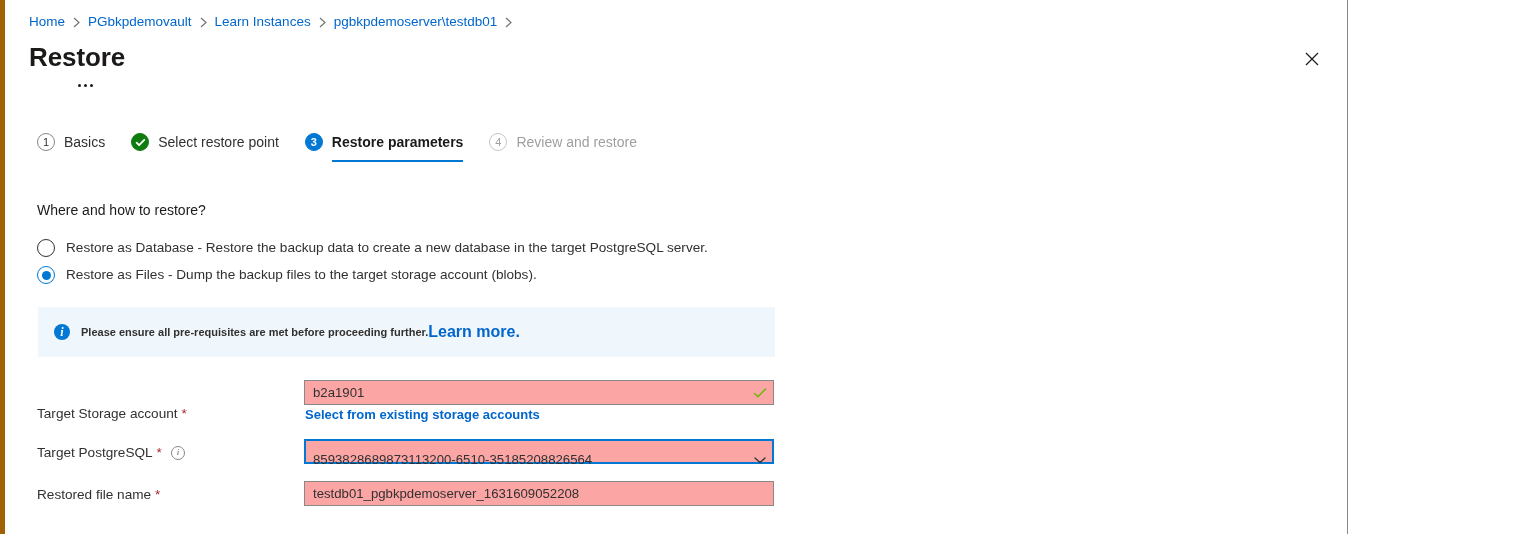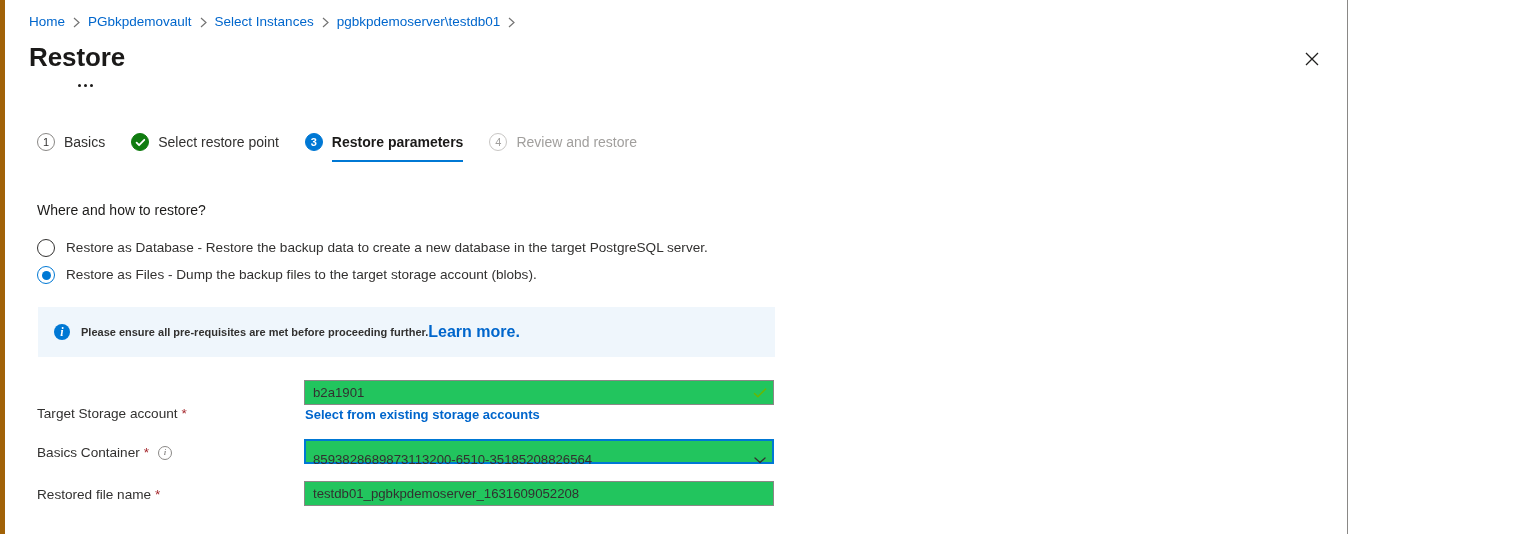--- a/index.html
+++ b/index.html
@@ -266,21 +266,21 @@
     margin-left: 9px;
     cursor: pointer;
     line-height: 1;
   }
   .txtbox {
     position: absolute;
     left: 299px;
     width: 470px;
     height: 25px;
     border: 1px solid #8a8886;
-    background: #22c55e;
+    background: #fca5a5;
     display: flex;
     align-items: center;
     padding: 0 6px 0 8px;
     font-size: 13.2px;
     color: #323130;
   }
   .txtbox .val {
     flex: 1 1 auto;
     overflow: hidden;
     white-space: nowrap;
@@ -314,21 +314,21 @@
         <svg width="7" height="11" viewBox="0 0 7 11">
           <path d="M1 1l5 4.5L1 10" fill="none" stroke="#737373" stroke-width="1.2"></path>
         </svg>
       </span>
     <span class="crumb">PGbkpdemovault</span>
     <span class="crumb-sep">
         <svg width="7" height="11" viewBox="0 0 7 11">
           <path d="M1 1l5 4.5L1 10" fill="none" stroke="#737373" stroke-width="1.2"></path>
         </svg>
       </span>
-    <span class="crumb">Select Instances</span>
+    <span class="crumb">Learn Instances</span>
     <span class="crumb-sep">
         <svg width="7" height="11" viewBox="0 0 7 11">
           <path d="M1 1l5 4.5L1 10" fill="none" stroke="#737373" stroke-width="1.2"></path>
         </svg>
       </span>
     <span class="crumb">pgbkpdemoserver\testdb01</span>
     <span class="crumb-sep">
         <svg width="7" height="11" viewBox="0 0 7 11">
           <path d="M1 1l5 4.5L1 10" fill="none" stroke="#737373" stroke-width="1.2"></path>
         </svg>
@@ -406,21 +406,21 @@
     </div>
     <div class="txtbox" style="top:380px;">
       <span class="val">b2a1901</span>
       <svg class="ok-check" width="14" height="14" viewBox="0 0 14 14">
         <path d="M1.5 7.4l3.4 3.4L12.6 3" fill="none" stroke="#6bb700" stroke-width="1.4" stroke-linecap="round" stroke-linejoin="round"></path>
       </svg>
     </div>
     <div class="sublink" style="top:406px;">Select from existing storage accounts</div>
 
     <div class="field-label" style="left:32px; top:443px;">
-      <span>Basics Container</span>
+      <span>Target PostgreSQL</span>
       <span class="req">*</span>
       <span class="lbl-info">i</span>
     </div>
     <div class="txtbox focused" style="top:439px;">
       <span class="val">8593828689873113200-6510-35185208826564</span>
       <svg class="chev" width="14" height="14" viewBox="0 0 14 14">
         <path d="M2 5l5 4.6L12 5" fill="none" stroke="#323130" stroke-width="1.3" stroke-linecap="round" stroke-linejoin="round"></path>
       </svg>
     </div>
 

